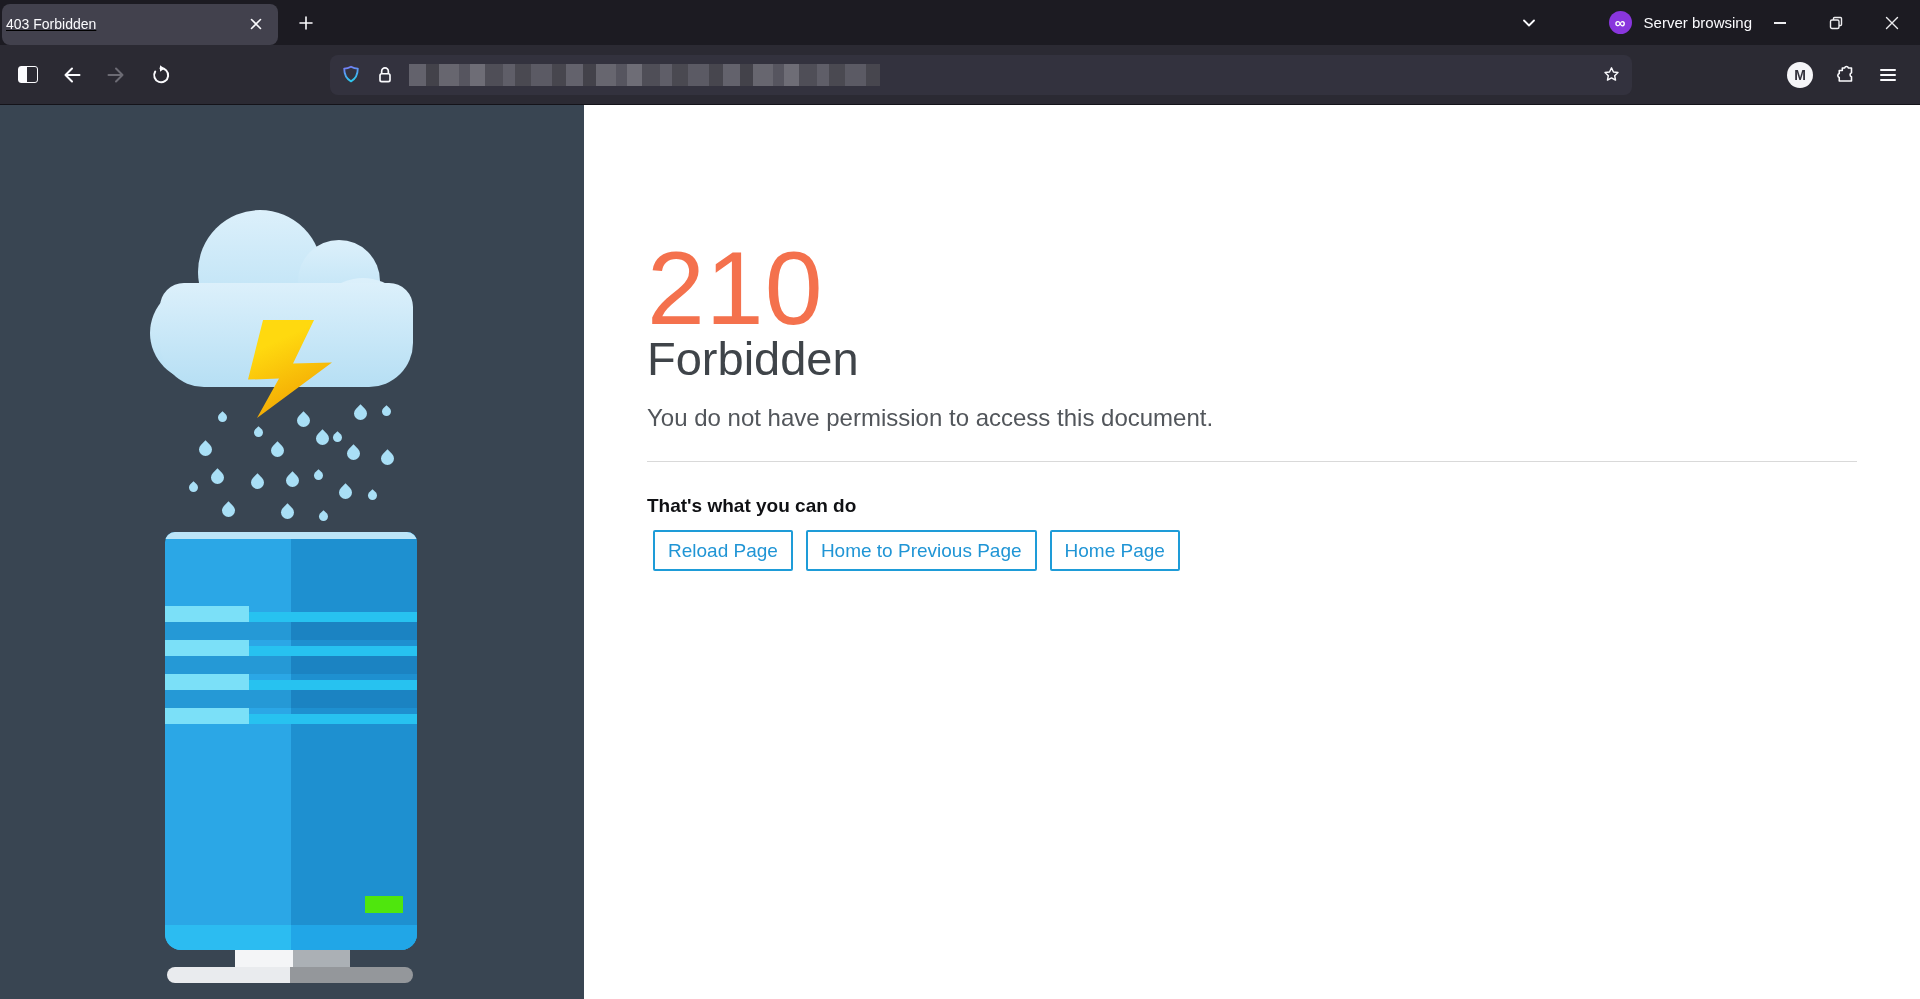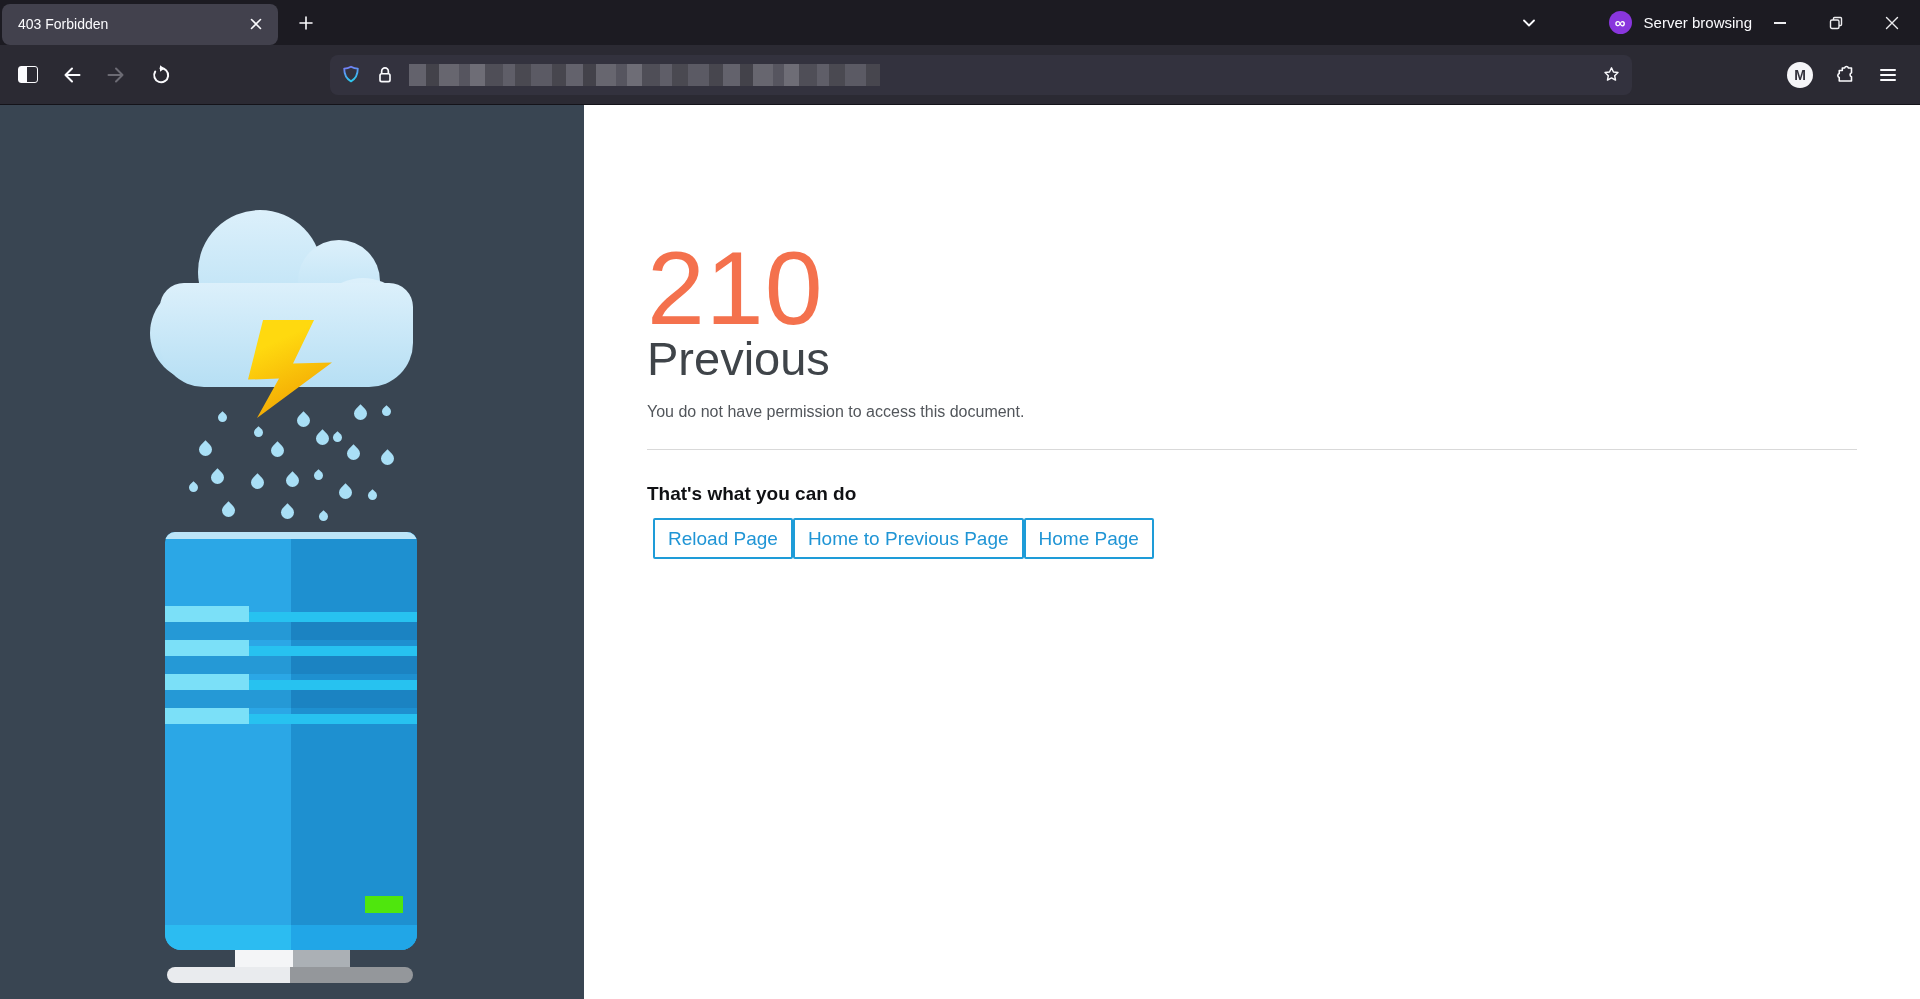--- a/index.html
+++ b/index.html
@@ -2,21 +2,21 @@
 <html><head>
 <meta charset="utf-8">
 <style>
   * { margin:0; padding:0; box-sizing:border-box; }
   html,body { width:1920px; height:999px; overflow:hidden; background:#1C1B22;
               font-family:"Liberation Sans","DejaVu Sans",sans-serif; }
 
   
   .tabbar { height:45px; background:#1C1B22; display:flex; align-items:center; }
   .tab { margin-left:2px; margin-top:3px; width:276px; height:41px; background:#42414D;
-         border-radius:8px; display:flex; align-items:center; padding:0 10px 0 16px; }
+         border-radius:8px; display:flex; align-items:center; padding:0 10px 0 4px;text-decoration:underline; }
   .tab-title { color:#FBFBFE; font-size:14px; flex:1; white-space:nowrap; overflow:hidden; }
   .tab-close { width:24px; height:24px; border:none; background:transparent; border-radius:4px;
                display:flex; align-items:center; justify-content:center; cursor:pointer; }
   .newtab { width:32px; height:32px; margin-left:12px; border:none; background:transparent;
             border-radius:6px; display:flex; align-items:center; justify-content:center; cursor:pointer; }
   .tabbar-right { margin-left:auto; display:flex; align-items:center; height:100%; }
   .alltabs-btn { width:32px; height:32px; border:none; background:transparent; border-radius:6px;
                  display:flex; align-items:center; justify-content:center; cursor:pointer; }
   .private-badge { display:flex; align-items:center; margin-left:64px; }
   .pb-circle { width:23px; height:23px; border-radius:50%; background:#8936DD; color:#FFFFFF;
@@ -49,24 +49,24 @@
   .burger div { width:16px; height:2px; background:#FBFBFE; border-radius:1px; }
 
   
   .viewport { height:894px; display:flex; background:#FFFFFF; }
   .illus { width:584px; height:894px; background:#394552; position:relative; overflow:hidden; flex:0 0 auto; }
   .content { flex:1; padding:127px 63px 0 63px; background:#FFFFFF; }
 
   .eyebrow { font-size:28px; color:#3F4449; line-height:1.15; }
   .code { font-size:104px; color:#F4714D; line-height:1; margin-top:4px; letter-spacing:1px; }
   .err-title { font-size:47px; font-weight:normal; color:#3F4449; line-height:1.15; margin-top:-8px; }
-  .message { font-size:16px; color:#52565B; line-height:1.4; margin-top:15px; }
+  .message { font-size:24px; color:#52565B; line-height:1.4; margin-top:15px; }
   .content hr { border:none; border-top:1px solid #D9D9D9; margin-top:26px; }
   .actions-heading { font-size:19px; font-weight:bold; color:#101114; margin-top:33px; }
-  .btn-row { display:flex; margin-top:13px;padding-left:6px; }
+  .btn-row { display:flex; gap:13px; margin-top:13px;padding-left:6px; }
   .action-btn { background:#FFFFFF; border:2px solid #1E9CD8; color:#2095D5; font-size:19px;
                 line-height:1; padding:9px 13px; border-radius:2px; cursor:pointer;
                 font-family:"Liberation Sans","DejaVu Sans",sans-serif; }
 
   
   .cloud-part { position:absolute; background:linear-gradient(180deg,#DCF0FB,#B6DFF4); }
   .c1 { left:198px; top:105px; width:124px; height:124px; border-radius:50%; }
   .c2 { left:298px; top:135px; width:82px;  height:82px;  border-radius:50%; }
   .c3 { left:150px; top:180px; width:96px;  height:96px;  border-radius:50%; }
   .c4 { left:313px; top:173px; width:100px; height:100px; border-radius:50%; }
@@ -279,21 +279,21 @@
       <div class="srv-bar-light" style="top:176px"></div>
       <div class="srv-bottom"></div>
       <div class="led"></div>
     </div>
     <div class="pedestal"></div>
     <div class="base"></div>
   </aside>
 
   <main class="content">
     <div class="code">210</div>
-    <h1 class="err-title">Previous</h1>
+    <h1 class="err-title">Forbidden</h1>
     <p class="message">You do not have permission to access this document.</p>
     <hr>
     <p class="actions-heading">That's what you can do</p>
     <div class="btn-row">
       <button class="action-btn">Reload Page</button>
       <button class="action-btn">Home to Previous Page</button>
       <button class="action-btn">Home Page</button>
     </div>
   </main>
 </div>

